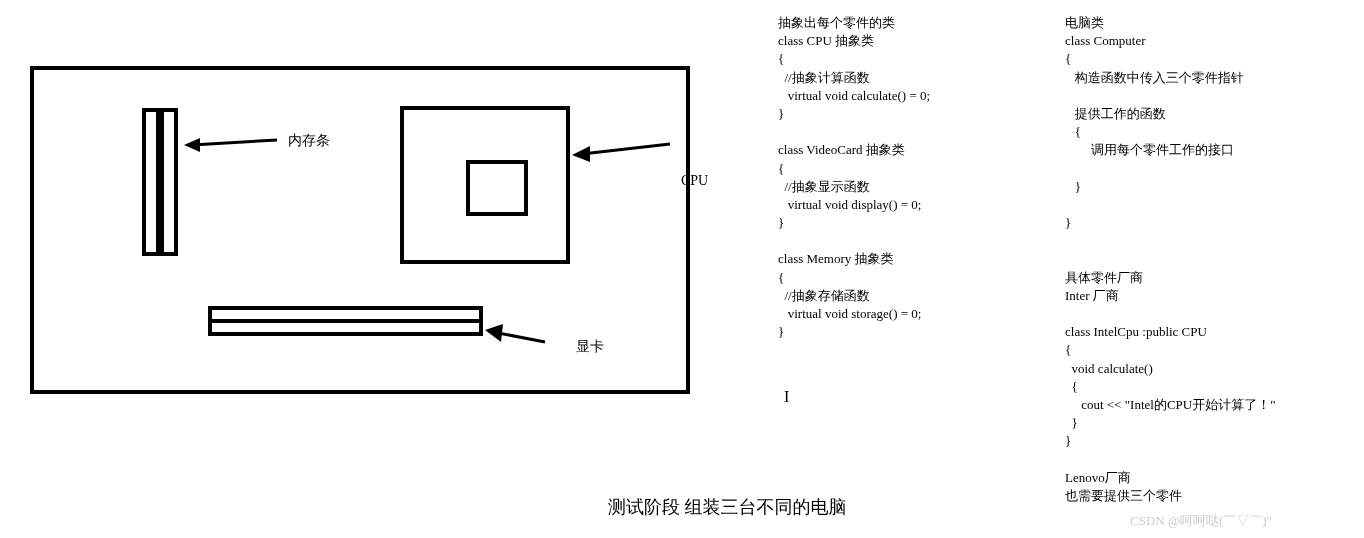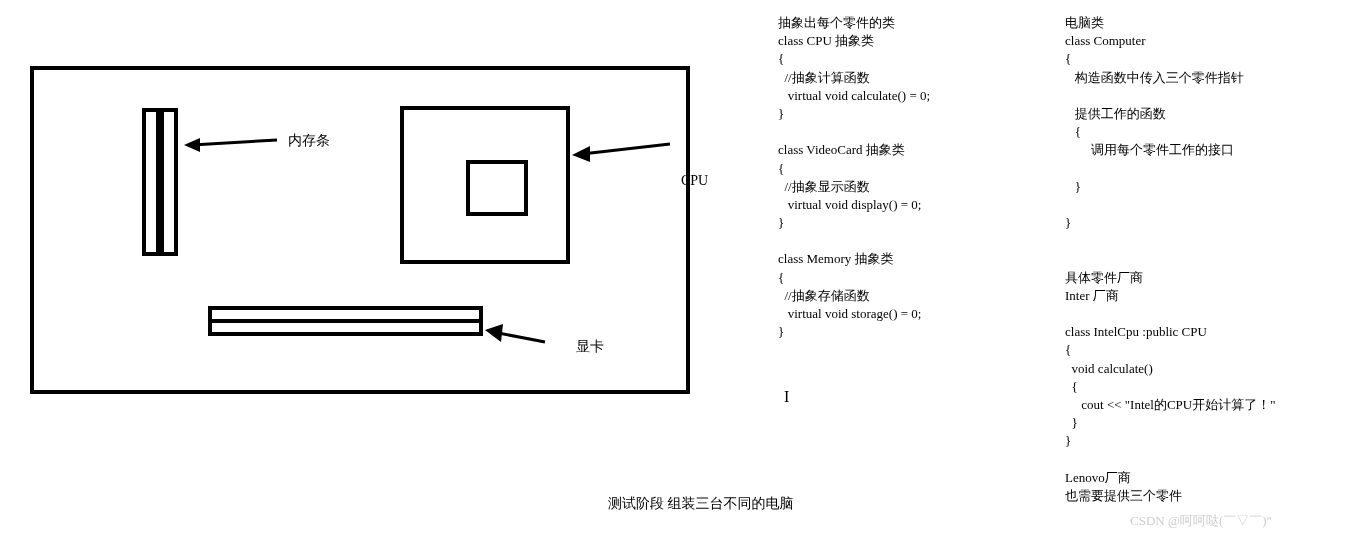--- a/index.html
+++ b/index.html
@@ -95,21 +95,21 @@
       left: 1065px;
       top: 14px;
       font-size: 13px;
       line-height: 1.4;
       white-space: pre;
     }
     .test-phase {
       position: absolute;
       left: 608px;
       top: 495px;
-      font-size: 14px;
+      font-size: 18px;
     }
     .watermark {
       position: absolute;
       left: 1130px;
       top: 512px;
       font-size: 13px;
       color: #ccc;
     }
     .cursor {
       position: absolute;

